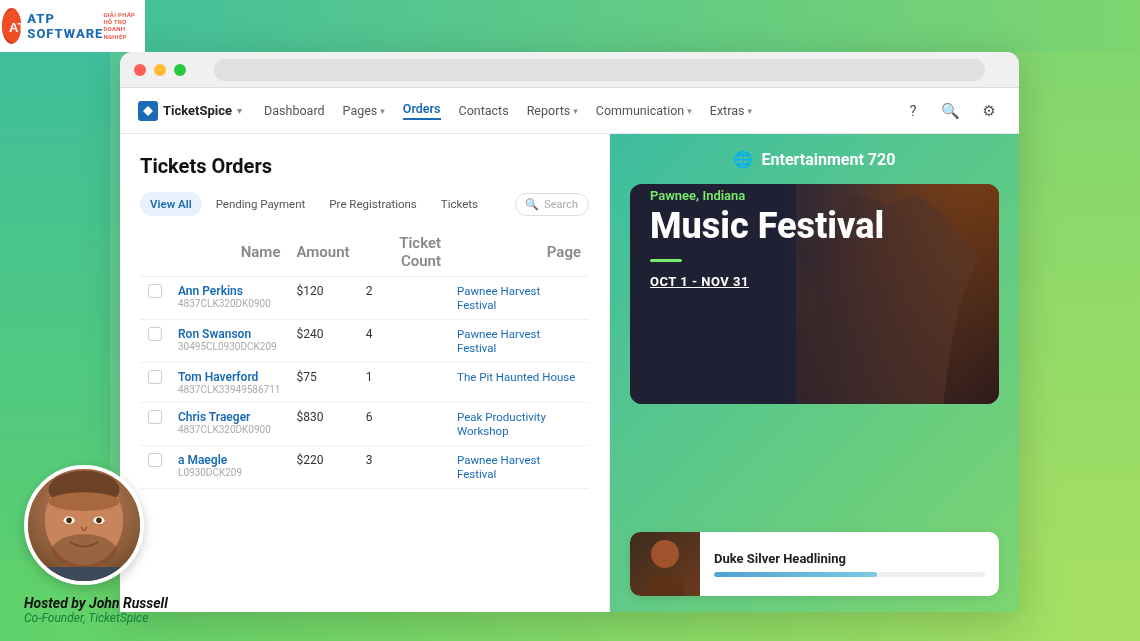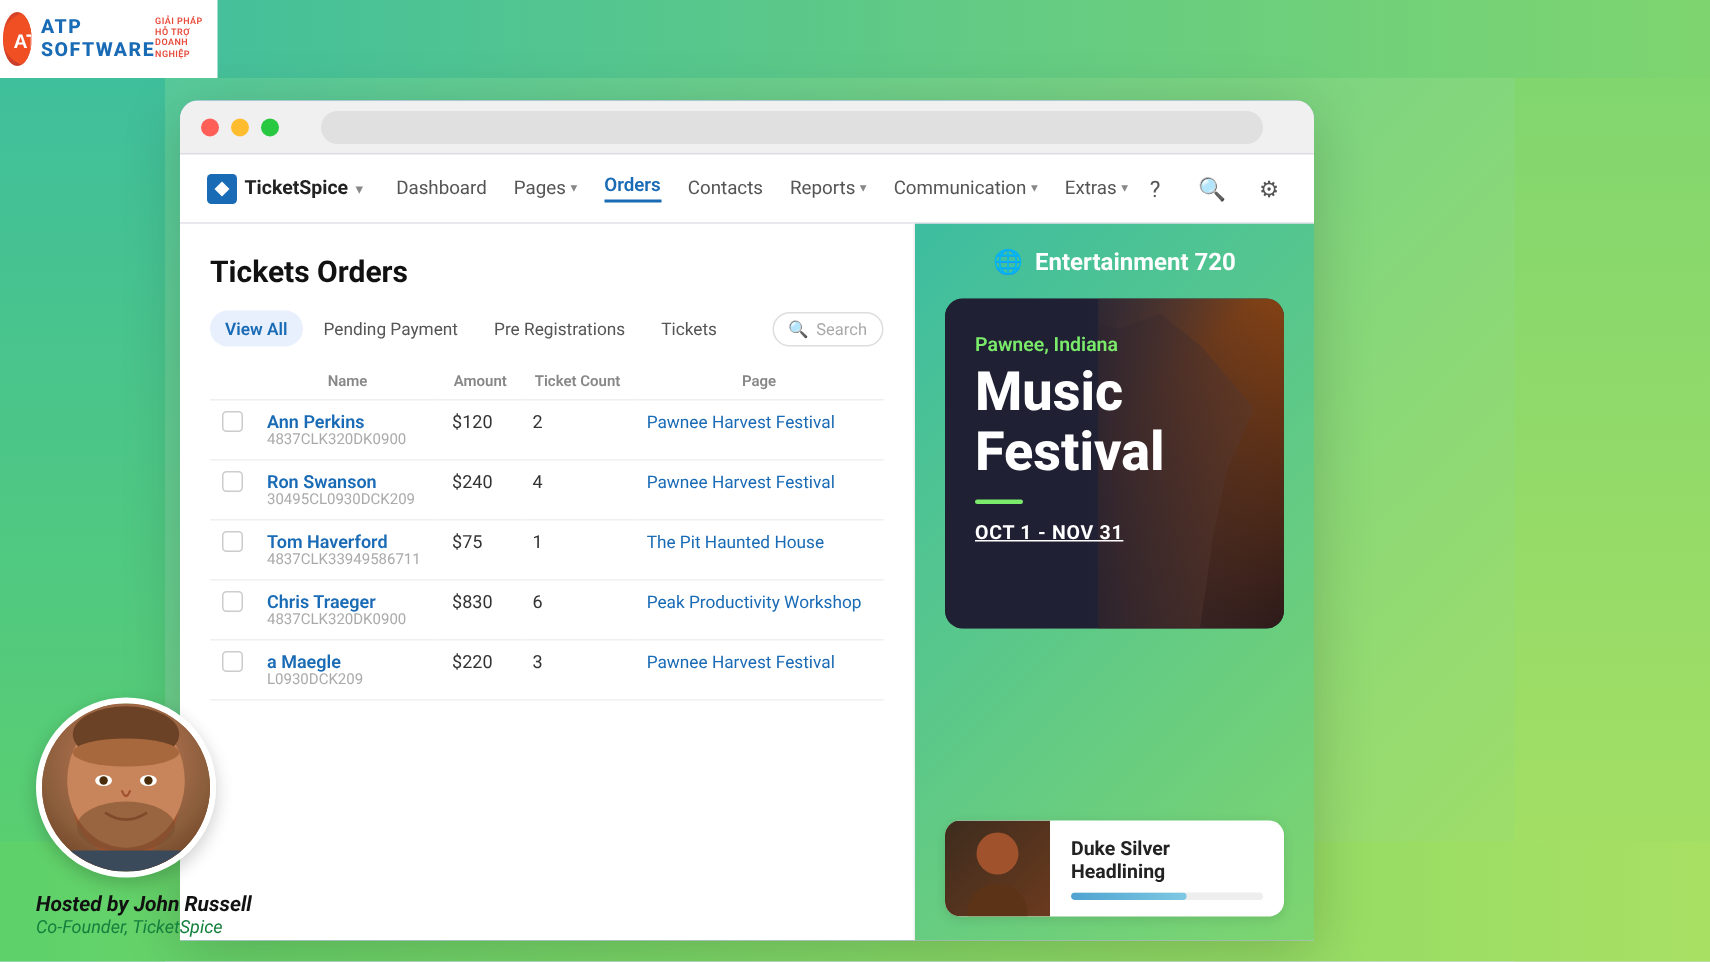--- a/index.html
+++ b/index.html
@@ -62,23 +62,23 @@
       color: #e74c3c;
       font-weight: 600;
       letter-spacing: 0.3px;
       text-transform: uppercase;
       line-height: 1.2;
     }
 
     
     .browser-window {
       position: absolute;
-      top: 67px;
+      top: 52px;
       left: 120px;
-      width: 756px;
+      width: 899px;
       height: 560px;
       background: #c4b5fd;
       border-radius: 12px 12px 0 0;
       box-shadow: 0 8px 40px rgba(0,0,0,0.18);
       z-index: 5;
       overflow: hidden;
     }
 
     
     .browser-chrome {
@@ -243,24 +243,24 @@
 
     
     .orders-table {
       width: 100%;
       border-collapse: collapse;
     }
     .orders-table thead tr {
       border-bottom: 1px solid #eee;
     }
     .orders-table thead th {
-      font-size: 10px;
+      font-size: 15px;
       font-weight: 600;
       color: #888;
-      text-align: center;
+      text-align: right;
       padding: 4px 8px 6px 8px;
     }
     .orders-table thead th:first-child {
       width: 20px;
     }
     .check-col { width: 28px; }
     .orders-table tbody tr {
       border-bottom: 1px solid #f0f0f0;
     }
     .orders-table tbody td {
@@ -367,21 +367,21 @@
       clip-path: polygon(30% 0%, 50% 5%, 65% 0%, 80% 10%, 100% 30%, 90% 50%, 85% 70%, 80% 100%, 20% 100%, 15% 70%, 10% 50%, 0% 30%, 20% 10%);
       filter: blur(1px);
     }
     .festival-content {
       position: absolute;
       top: 0;
       left: 0;
       right: 0;
       bottom: 0;
       z-index: 2;
-      padding: 24px 20px;
+      padding: 4px 20px;
       display: flex;
       flex-direction: column;
       justify-content: flex-start;
     }
     .festival-location {
       color: #7aeb6a;
       font-size: 13px;
       font-weight: 600;
       margin-bottom: 4px;
     }

